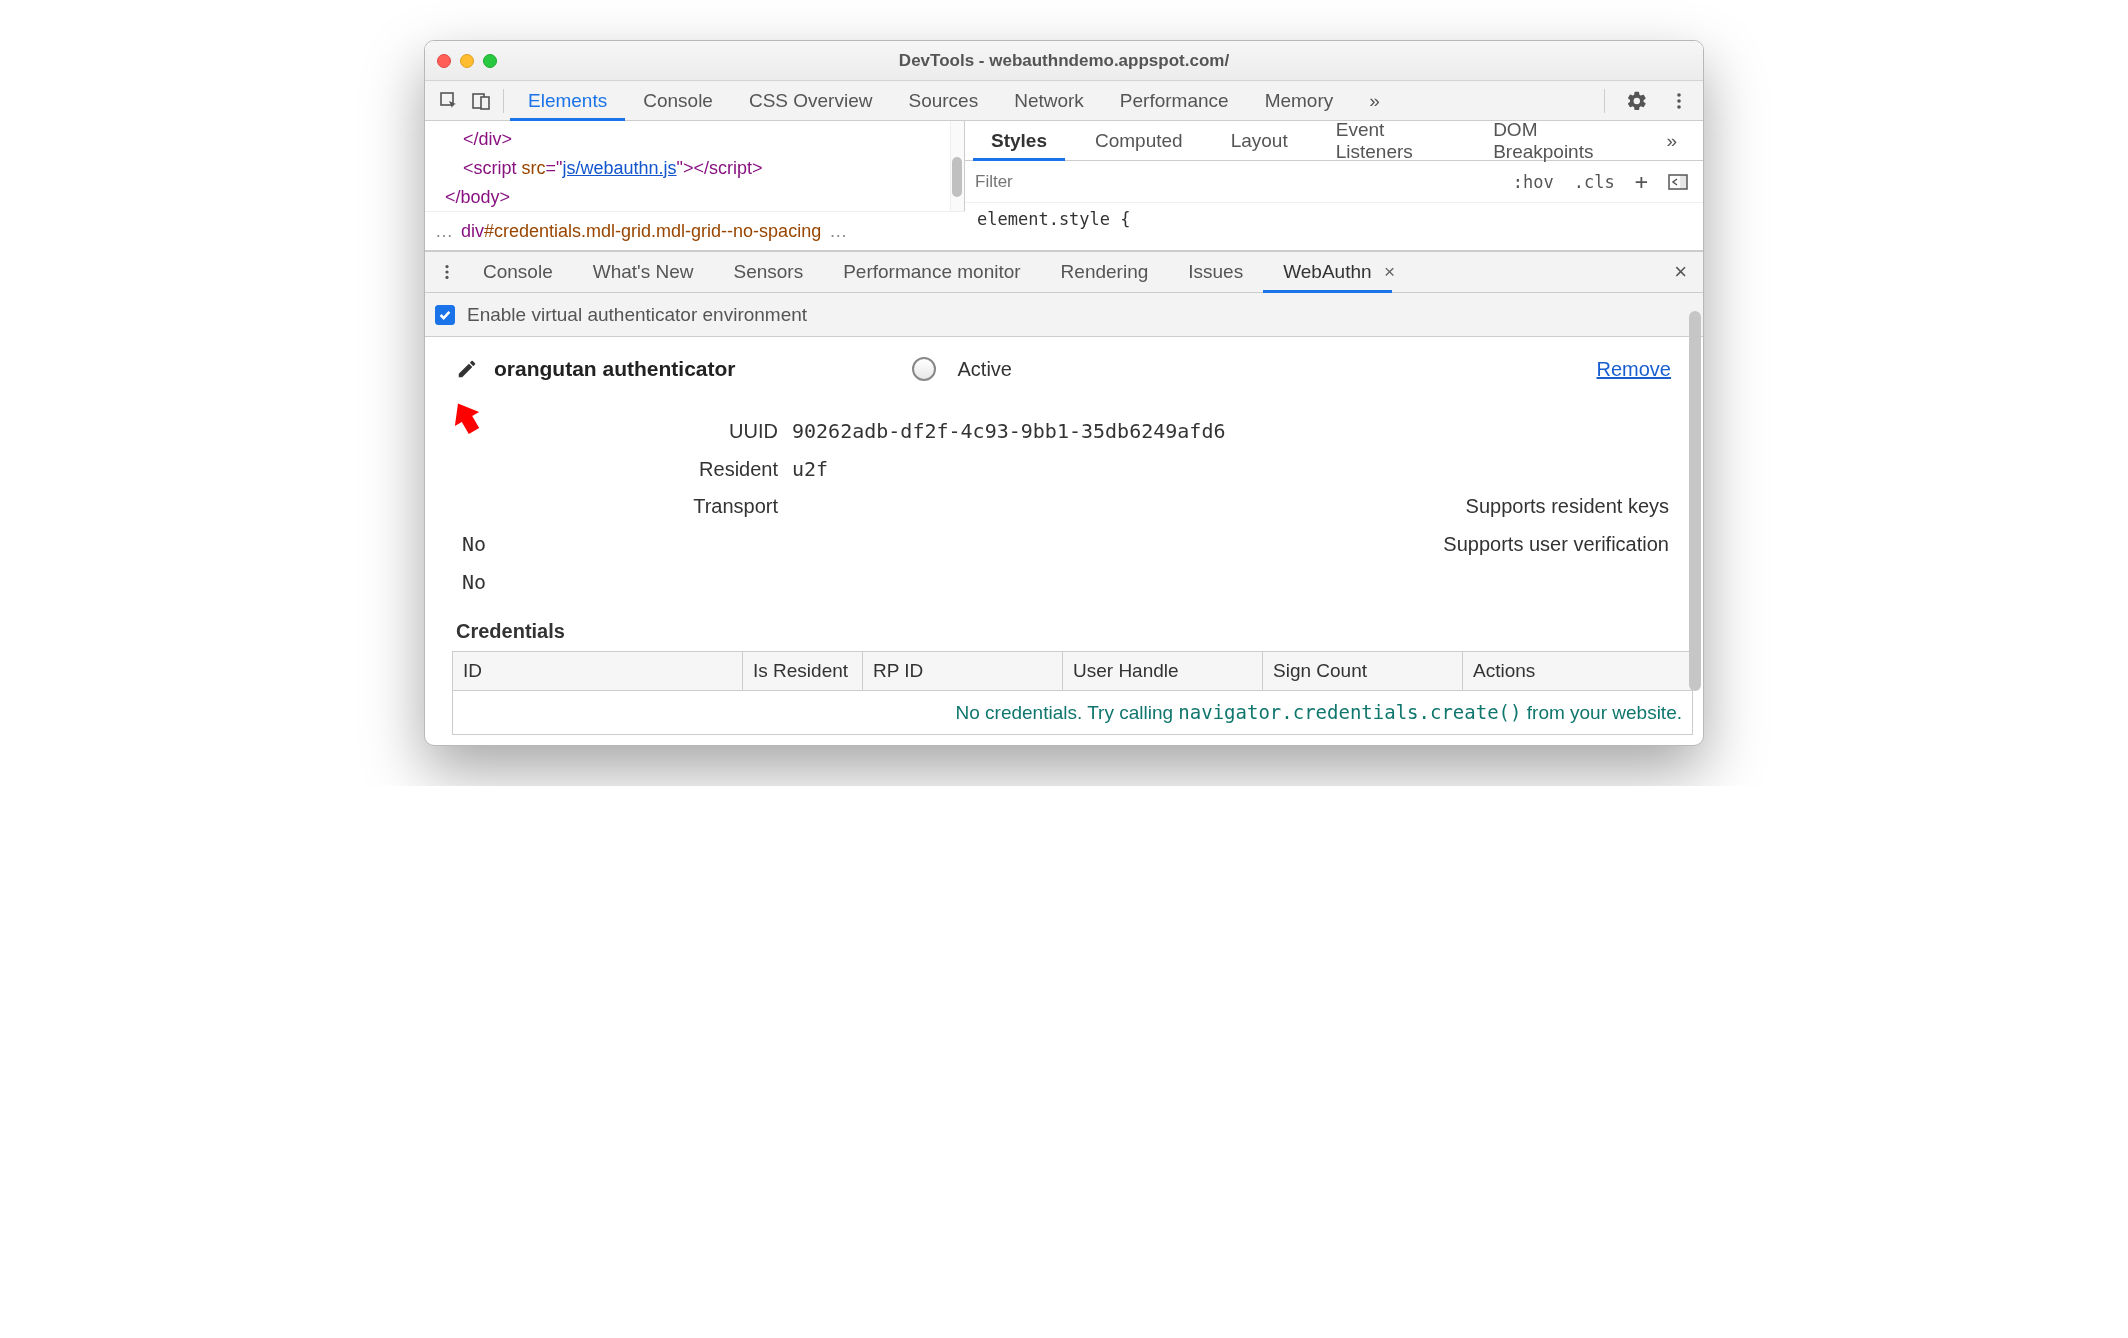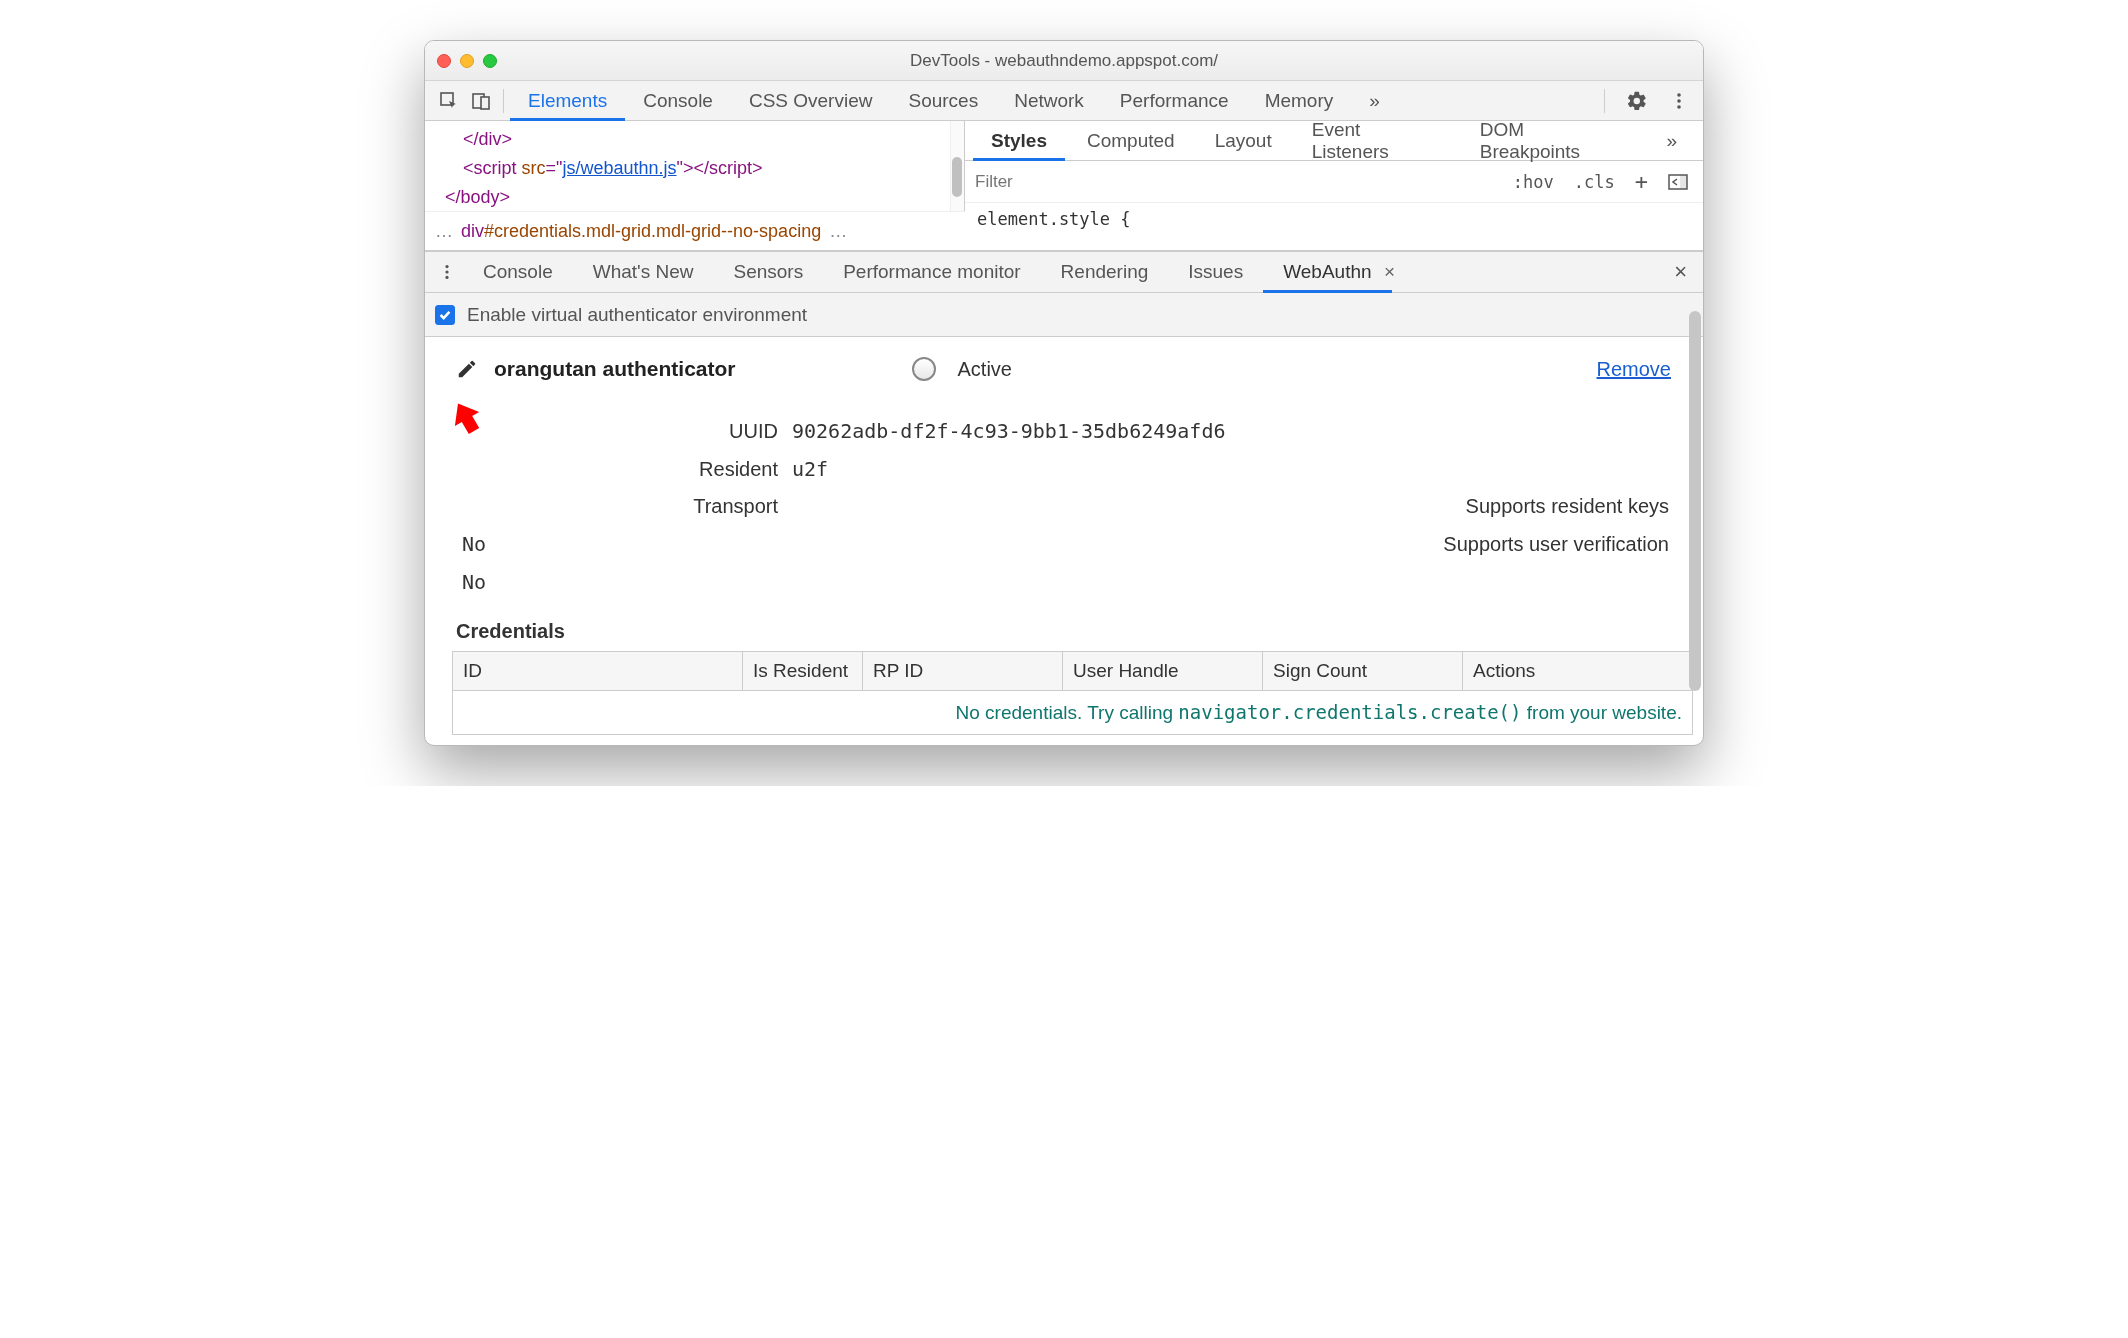--- a/index.html
+++ b/index.html
@@ -27,21 +27,21 @@
     padding: 0 12px;
     position: relative;
   }
   .traffic-lights { display:flex; gap:9px; }
   .tl { width:14px; height:14px; border-radius:50%; }
   .tl.red { background:#ff5f57; border:1px solid #e24640; }
   .tl.yellow { background:#febc2e; border:1px solid #dfa023; }
   .tl.green { background:#28c840; border:1px solid #1faa30; }
   .title {
     position:absolute; left:0; right:0; text-align:center;
-    font-size:17px; color:#555;
+    font-size:17px; color:#555;font-weight:bold;
   }
   .top-tabs {
     display:flex; align-items:center; height:40px; border-bottom:1px solid #ccc;
     background:#f3f3f3; padding:0 8px; gap:0;
   }
   .icon-btn {
     width:32px; height:32px; display:flex; align-items:center; justify-content:center;
     color:#555; cursor:pointer;
   }
   .top-tabs .tab {
@@ -67,21 +67,21 @@
   .code .str { color:#1a1aa6; }
   .code .link { color:#1155cc; text-decoration: underline; }
   .hscroll { position:absolute; bottom:0; left:0; right:14px; height:10px; background:#f0f0f0;}
   .hscroll-thumb { width:60%; height:100%; background:#c0c0c0; border-radius:5px; }
   .mini-scroll { position:absolute; right:0; top:0; bottom:10px; width:14px; background:#fafafa; border-left:1px solid #eee; }
   .mini-thumb { position:absolute; right:2px; top:30%; width:10px; height:40px; background:#c0c0c0; border-radius:5px; }
   
   .right-pane { flex:1; display:flex; flex-direction:column; }
   .rp-tabs {
     display:flex; align-items:center; height:40px; border-bottom:1px solid #ccc;
-    padding:0 8px; gap:4px;
+    padding:0 8px; gap:12px;
   }
   .rp-tabs .tab { padding:0 18px; height:40px; display:flex; align-items:center; color:#555; cursor:pointer; font-size:19px;}
   .rp-tabs .tab.active { color:#333; font-weight:600; border-bottom:3px solid #1a73e8; padding-top:3px;}
   .rp-filter {
     display:flex; align-items:center; height:42px; border-bottom:1px solid #eee; padding:0 10px; gap:10px;
   }
   .rp-filter input {
     flex:1; border:none; outline:none; font-size:17px; color:#333; background:transparent;
   }
   .rp-filter .tool { color:#555; font-family:Menlo,monospace; font-size:17px; cursor:pointer; padding:0 5px;}

